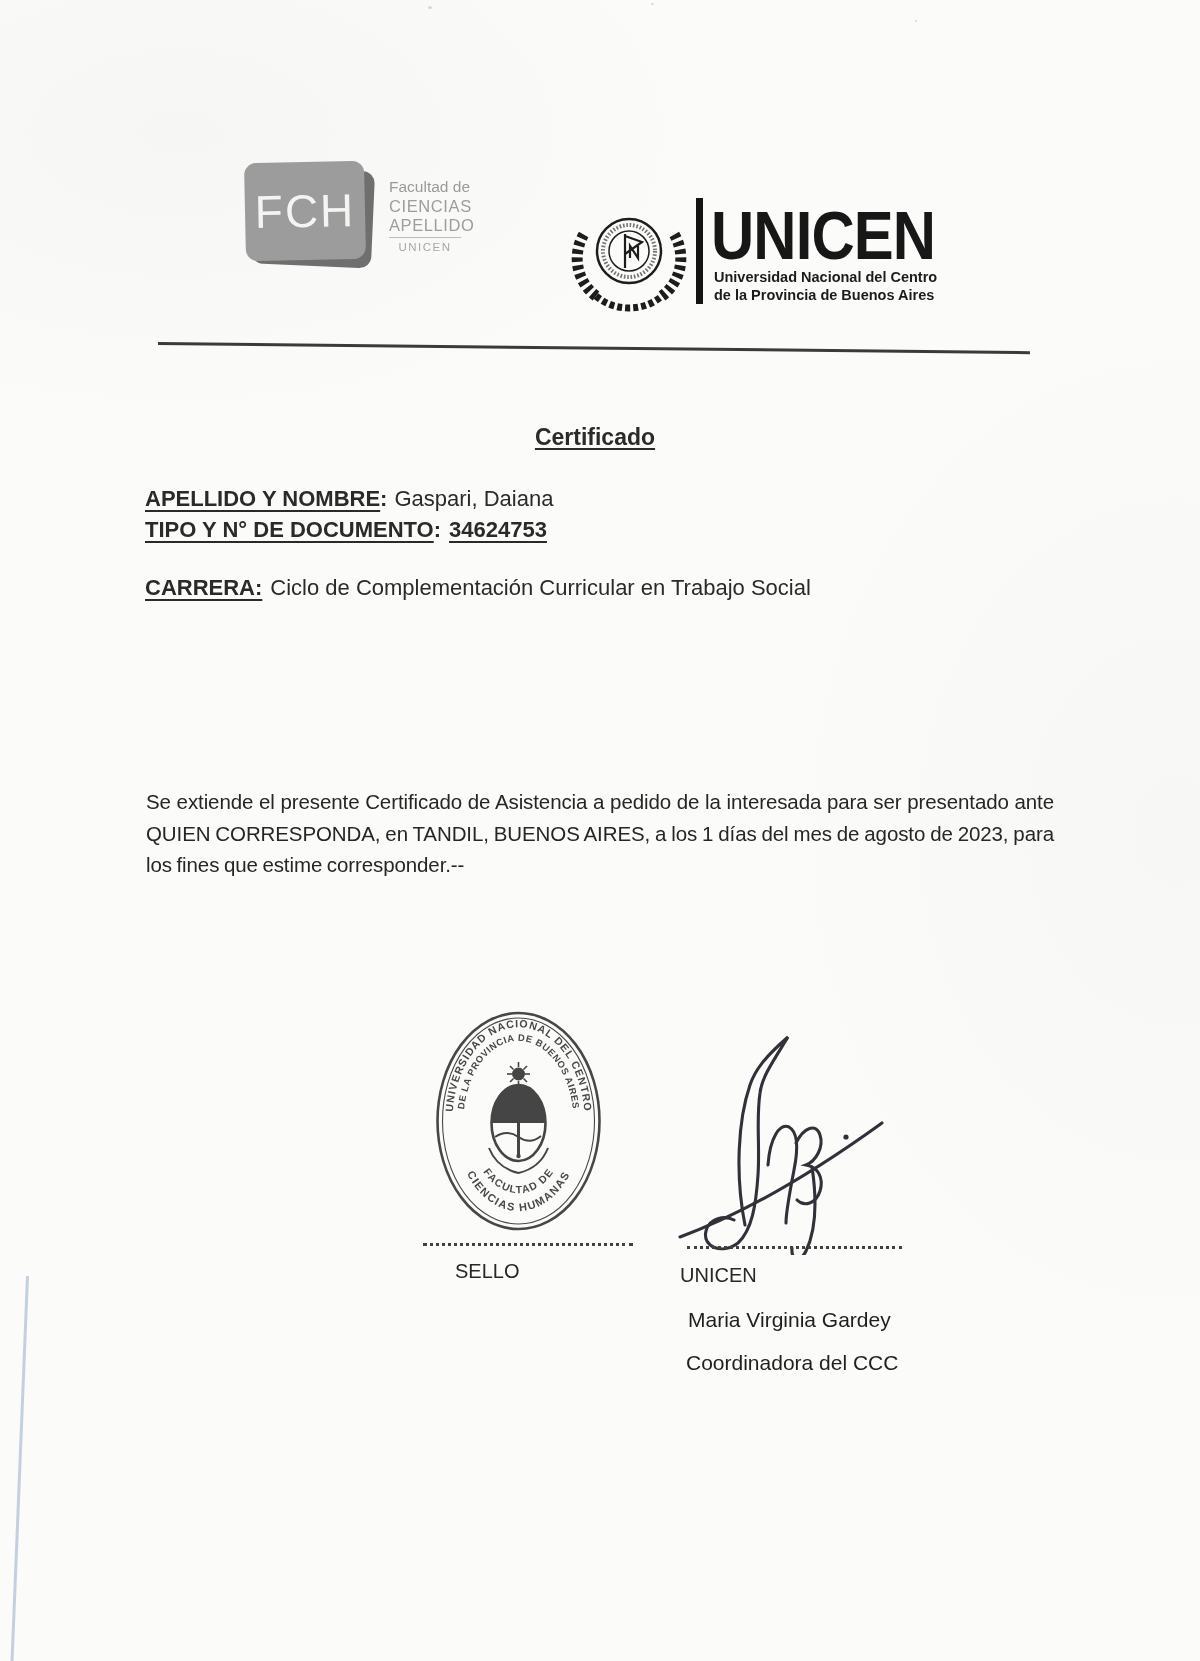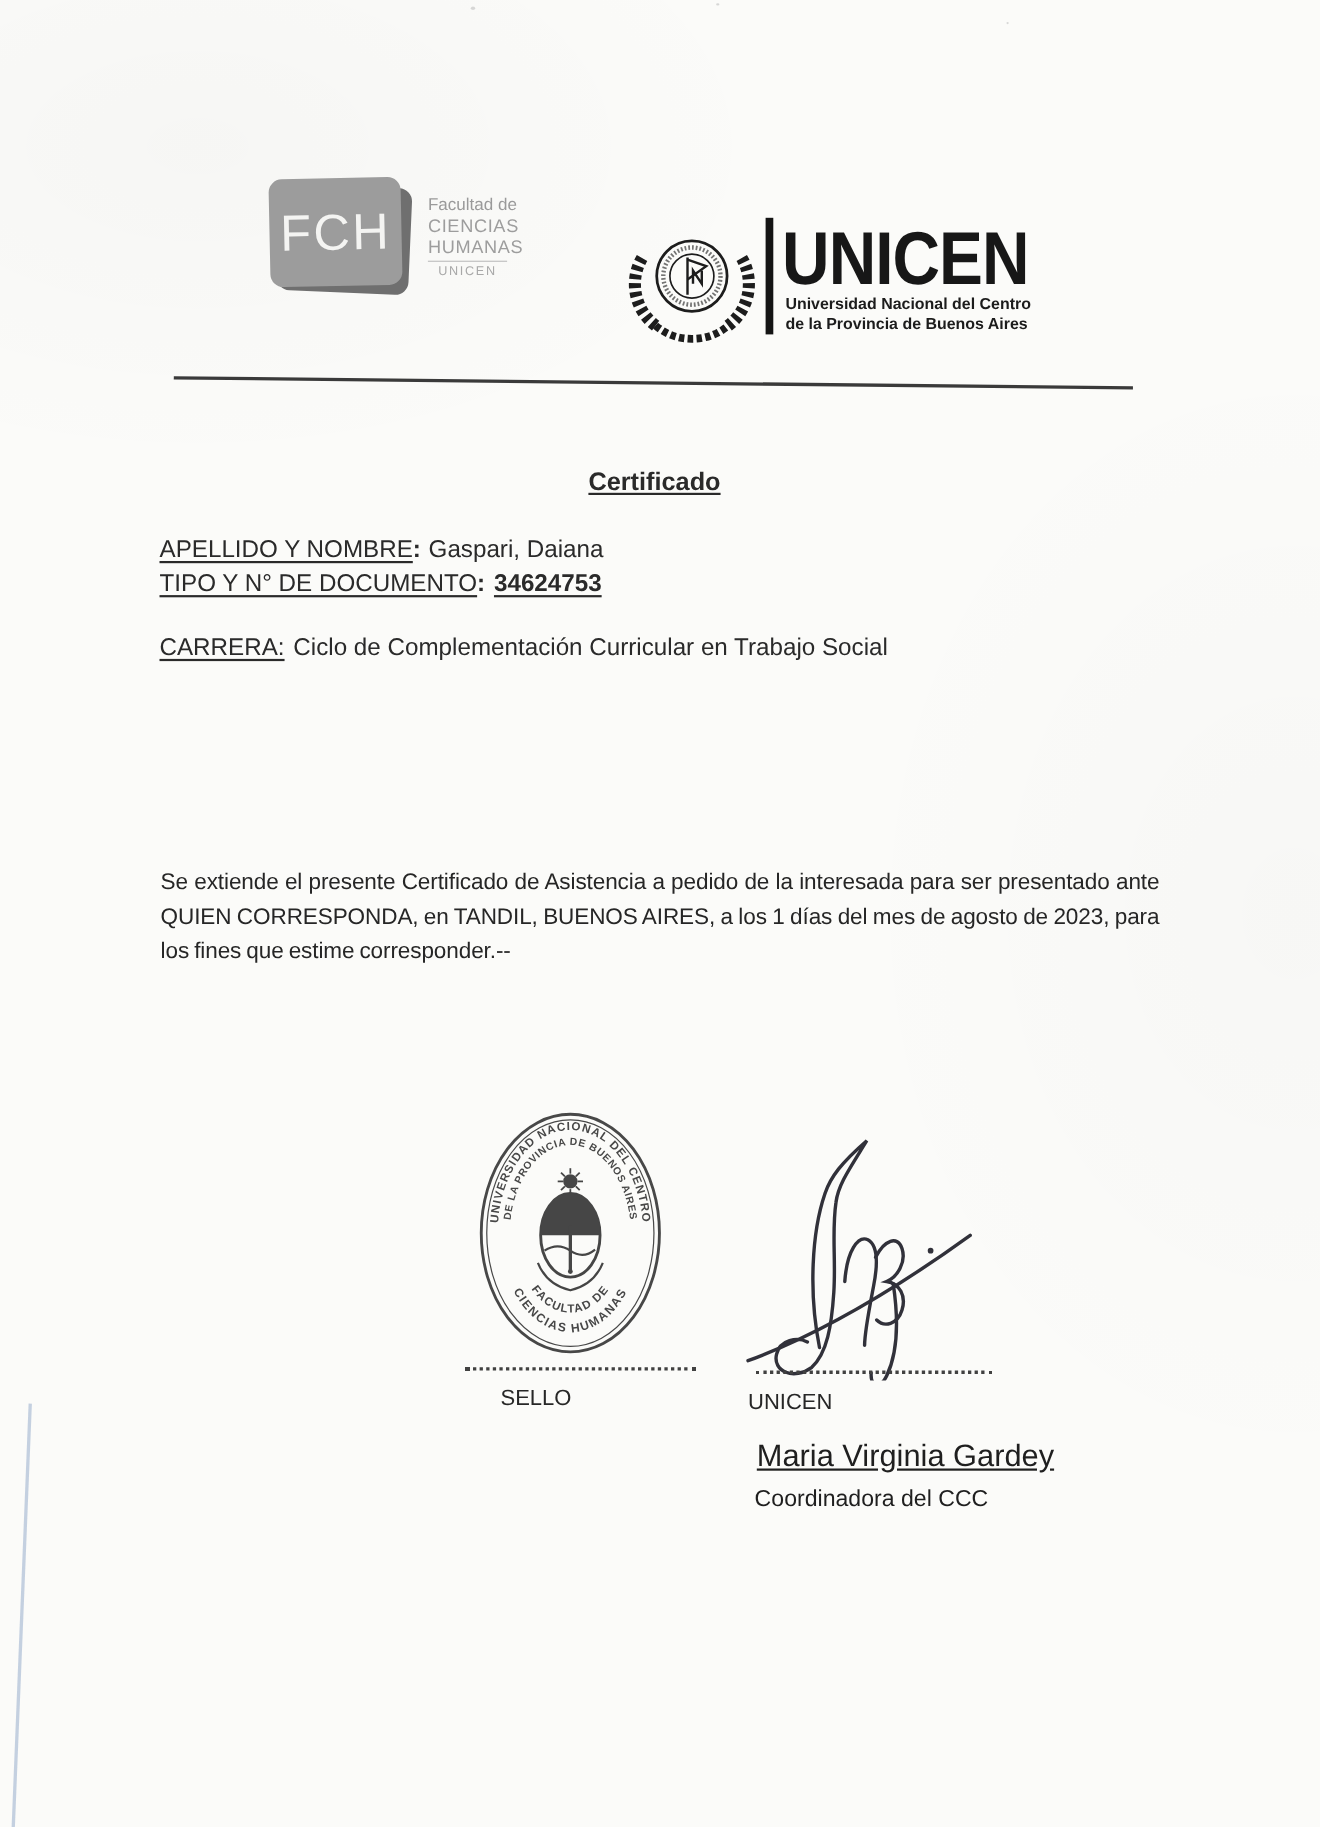--- a/index.html
+++ b/index.html
@@ -36,38 +36,38 @@
                    transform:scaleX(.88);transform-origin:0 0;white-space:nowrap;}
   .unicen-sub{left:714px;top:269px;font-size:14.5px;font-weight:bold;color:#1c1c1c;line-height:17.5px;white-space:nowrap;}
 
   .divider{left:158px;top:342px;width:872px;height:2.5px;background:#3a3a3a;transform:rotate(.6deg);transform-origin:left center;}
 
   
   .title{left:145px;top:424px;width:900px;text-align:center;font-size:23px;font-weight:bold;
          text-decoration:underline;text-decoration-thickness:2px;text-underline-offset:3px;}
   .field{left:145px;font-size:22px;white-space:nowrap;}
   .f1{top:486px;} .f2{top:517px;} .f3{top:575px;}
-  .lbl{font-weight:normal;text-decoration:underline;text-decoration-thickness:2px;text-underline-offset:3.5px;}
+  .lbl{font-weight:bold;text-decoration:underline;text-decoration-thickness:2px;text-underline-offset:3.5px;}
   .sep{font-weight:bold;}
   .val{margin-left:7px;}
   .valb{margin-left:8px;font-weight:bold;text-decoration:underline;text-decoration-thickness:2px;text-underline-offset:3.5px;}
   .valc{margin-left:8px;font-weight:normal;text-align:right;}
   .para{left:146px;width:908px;font-size:20.5px;line-height:31.5px;text-align:justify;
         letter-spacing:-.1px;word-spacing:-1px;color:#262626;}
   .p1{top:637px;} .p2{top:786px;}
 
   
   .stamp-svg{left:433px;top:1010px;}
   .sig-svg{left:650px;top:1015px;}
   .dotted{position:absolute;height:0;border-bottom:3px dotted #414141;}
   .dot-left{left:423px;top:1243px;width:210px;}
   .dot-right{left:687px;top:1246px;width:215px;}
   .sello{left:455px;top:1260px;font-size:20px;color:#272727;}
   .firma{left:680px;top:1264px;font-size:20px;color:#272727;}
-  .signer-name{left:688px;top:1308px;font-size:28px;color:#1f1f1f;text-decoration:underline;}
+  .signer-name{left:688px;top:1308px;font-size:21px;color:#1f1f1f;}
   .signer-role{left:686px;top:1351px;font-size:21px;color:#1f1f1f;}
 
   .stamp-text{fill:#2f2f2f;font-family:"Liberation Sans",sans-serif;font-weight:bold;}
 </style>
 </head>
 <body>
 
 <div class="page">
 
   <div class="speck" style="left:428px;top:6px;width:4px;height:3px;"></div>
@@ -75,21 +75,21 @@
   <div class="speck" style="left:915px;top:20px;width:2px;height:2px;"></div>
   <div class="blue-line"></div>
 
   <div class="abs fch-shadow"></div>
   <div class="abs fch-box">
     <span class="fch-acronym">FCH</span>
   </div>
   <div class="abs fch-textblock">
     <div class="fch-l1">Facultad de</div>
     <div class="fch-l2">CIENCIAS</div>
-    <div class="fch-l3">HUMANAS</div>
+    <div class="fch-l3">APELLIDO</div>
     <div class="fch-rule"></div>
     <div class="fch-sub">UNICEN</div>
   </div>
 
   <svg class="abs" style="left:570px;top:196px;" width="118" height="118" viewBox="0 0 118 118">
     <g stroke="#1d1d1d" fill="none">
       <path d="M 26,100 A 47,47 0 0 1 14,38" stroke-width="11" stroke-dasharray="4.5,3.5"></path>
       <path d="M 92,100 A 47,47 0 0 0 104,38" stroke-width="11" stroke-dasharray="4.5,3.5"></path>
       <path d="M 26,100 Q 40,112 59,112 Q 78,112 92,100" stroke-width="7" stroke-dasharray="5,3"></path>
     </g>

